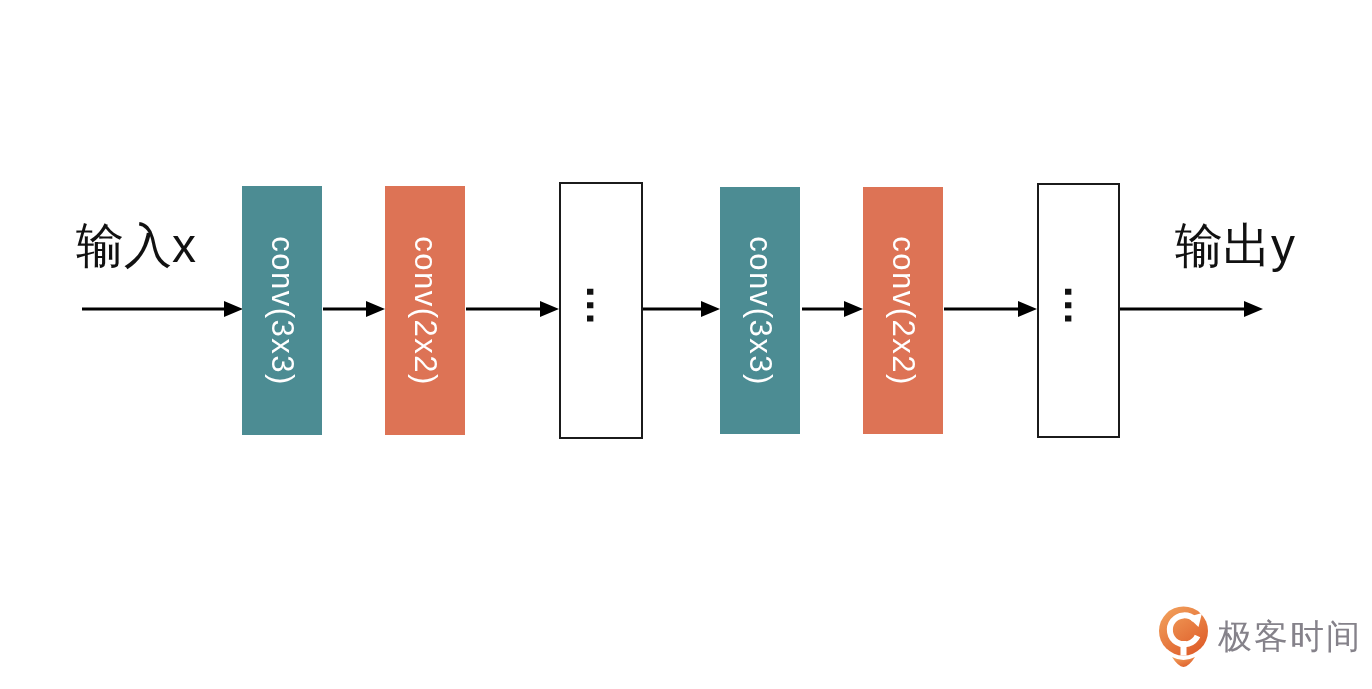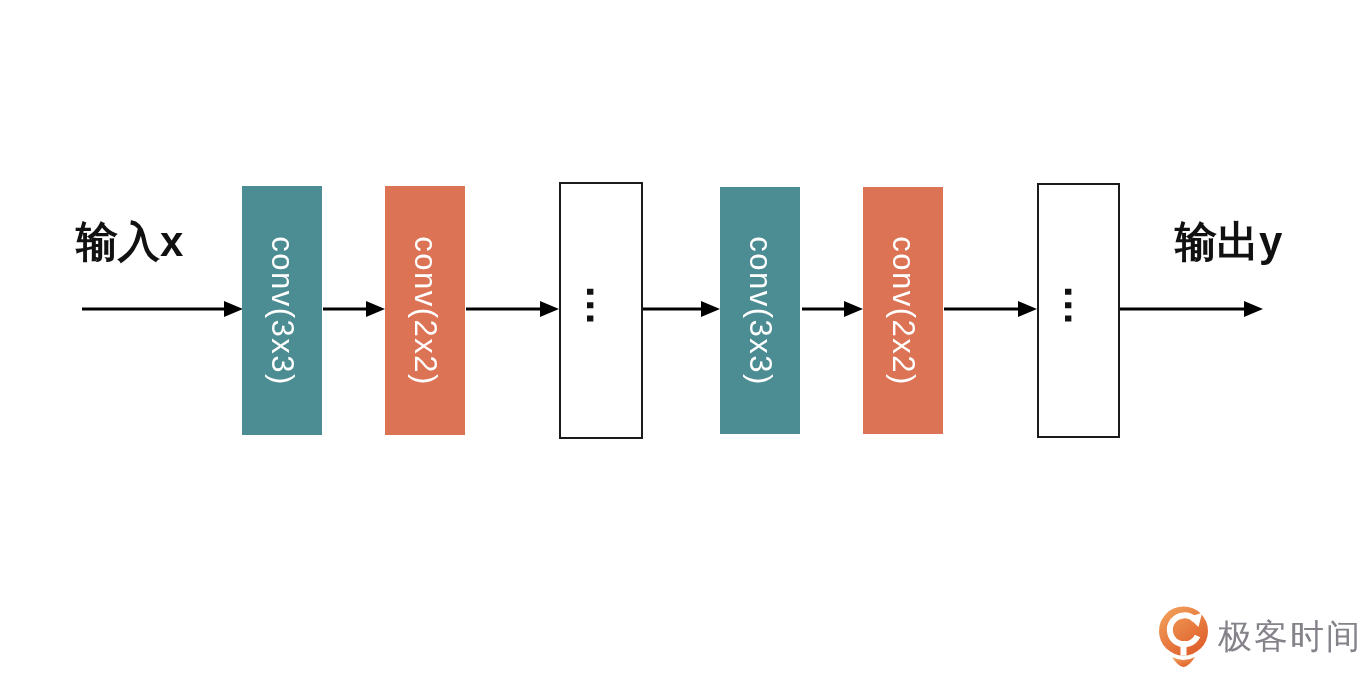--- a/index.html
+++ b/index.html
@@ -13,22 +13,22 @@
     height: 689px;
     background: #ffffff;
     overflow: hidden;
     font-family: "Liberation Sans", sans-serif;
     color: #111111;
   }
 
   
   .endpoint-label {
     position: absolute;
-    font-size: 42px;
-    font-weight: 700;
+    font-size: 48px;
+    font-weight: 400;
     color: #111111;
     white-space: nowrap;
   }
   #input-label  { left: 76px;   top: 214px; }
   #output-label { left: 1175px; top: 214px; text-align: right; }
 
   
   .arrow {
     position: absolute;
     top: 301px;

